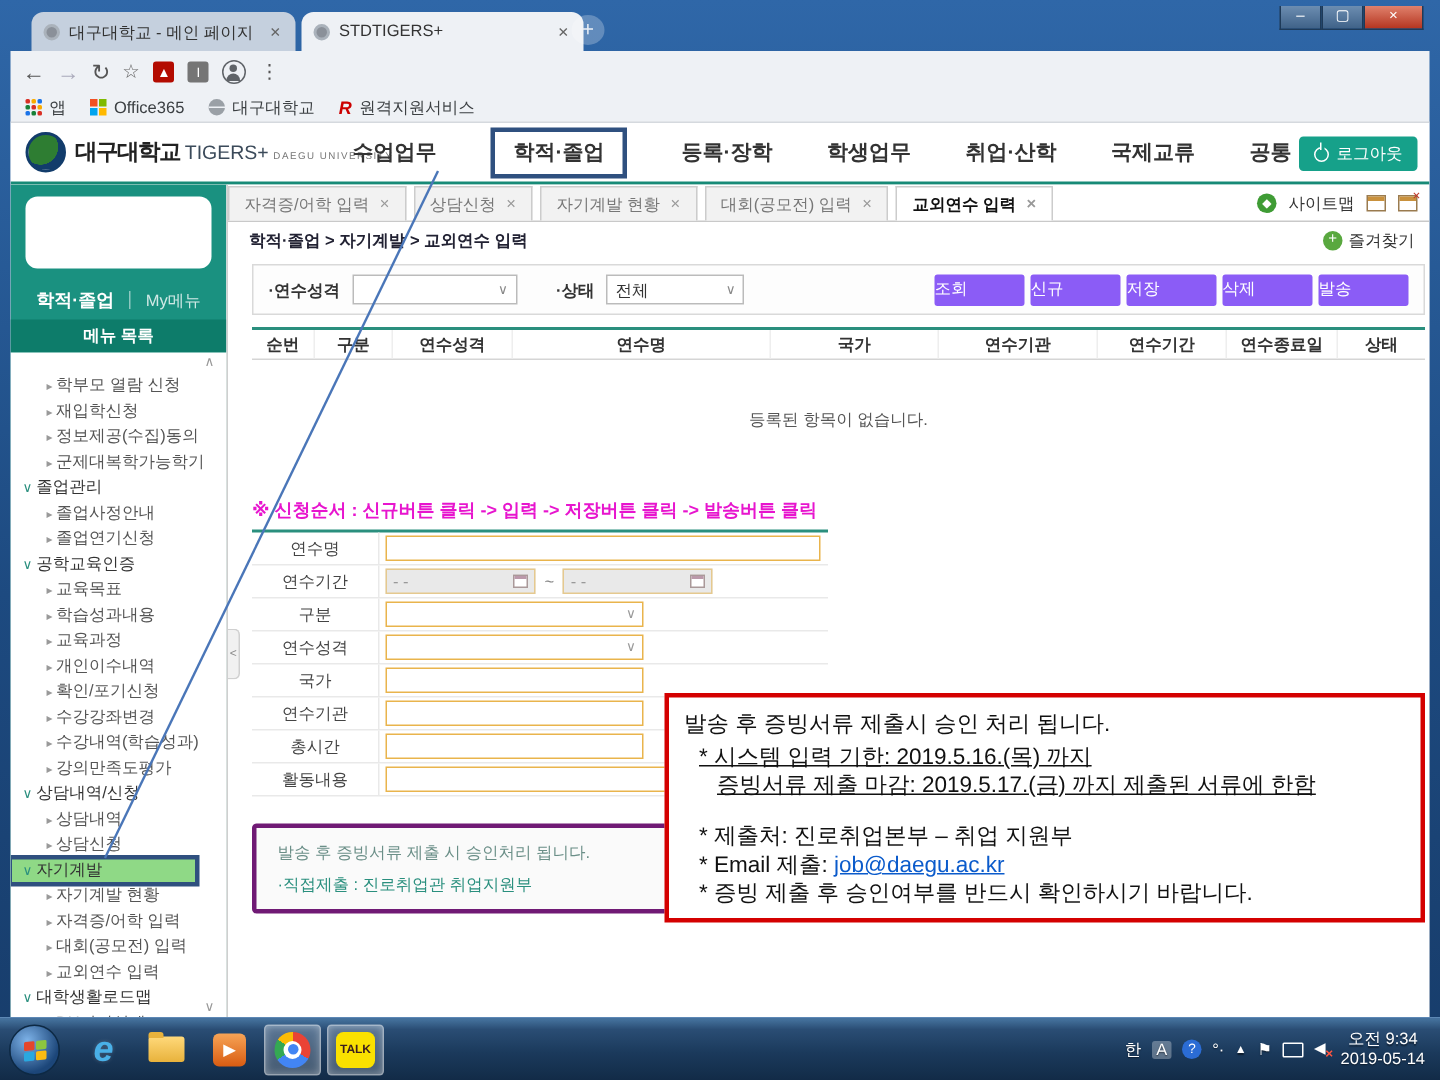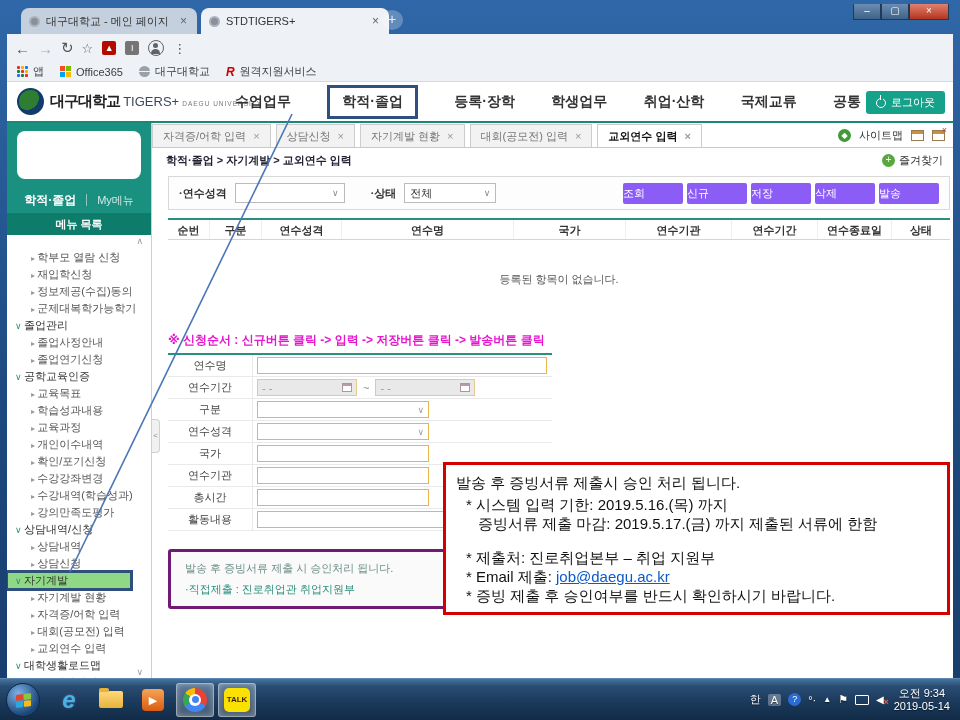--- a/index.html
+++ b/index.html
@@ -122,21 +122,21 @@
 .fselc{width:172px;height:17px;border:1px solid #e9b44c;background:#fff;display:flex;align-items:center;justify-content:flex-end;padding:0 4px}
 .fselc .cv{color:#999;font-size:9px}
 .subnote{margin:18px 0 0 16px;width:452px;background:#fafafa;border:3px solid #701a75;border-radius:3px;padding:9px 14px;flex:none}
 .subnote .s1{color:#6b8f88}
 .subnote .s2{color:#2a8f7e;margin-top:6px;font-weight:normal}
 
 .rednote{position:absolute;left:443px;top:462px;width:507px;height:153px;background:#fff;border:3px solid #d40000;padding:8px 0 0 10px;font-size:15px;color:#111;line-height:19px;z-index:30}
 .rednote .r1{margin-bottom:3px}
 .rednote .ind{margin-left:10px}
 .rednote .ind2{margin-left:22px}
-.rednote .ul{}
+.rednote .ul{text-decoration:underline}
 .rednote .gap{height:15px}
 .rednote a{color:#0b5bcb;text-decoration:underline}
 .annline{position:absolute;inset:0;width:960px;height:720px;pointer-events:none;z-index:20}
 
 .taskbar{position:absolute;left:0;right:0;top:678px;height:42px;background:linear-gradient(180deg,#46749f 0%,#2a4d74 18%,#1b3a5c 55%,#122b47 100%);border-top:1px solid #5d88b5;display:flex;align-items:center;padding:0 6px;z-index:40}
 .orb{width:34px;height:34px;border-radius:50%;background:radial-gradient(circle at 35% 30%,#7db2e8,#1c4679 70%);border:1px solid #0d2944;position:relative;margin-right:10px;flex:none}
 .winflag{position:absolute;left:9px;top:10px;display:grid;grid-template-columns:7px 7px;grid-gap:1px;transform:skewY(-6deg)}
 .winflag i{width:7px;height:6px;border-radius:1px}
 .winflag i:nth-child(1){background:#e4462c}.winflag i:nth-child(2){background:#8cc63f}
 .winflag i:nth-child(3){background:#29a8e0}.winflag i:nth-child(4){background:#fbbc12}

